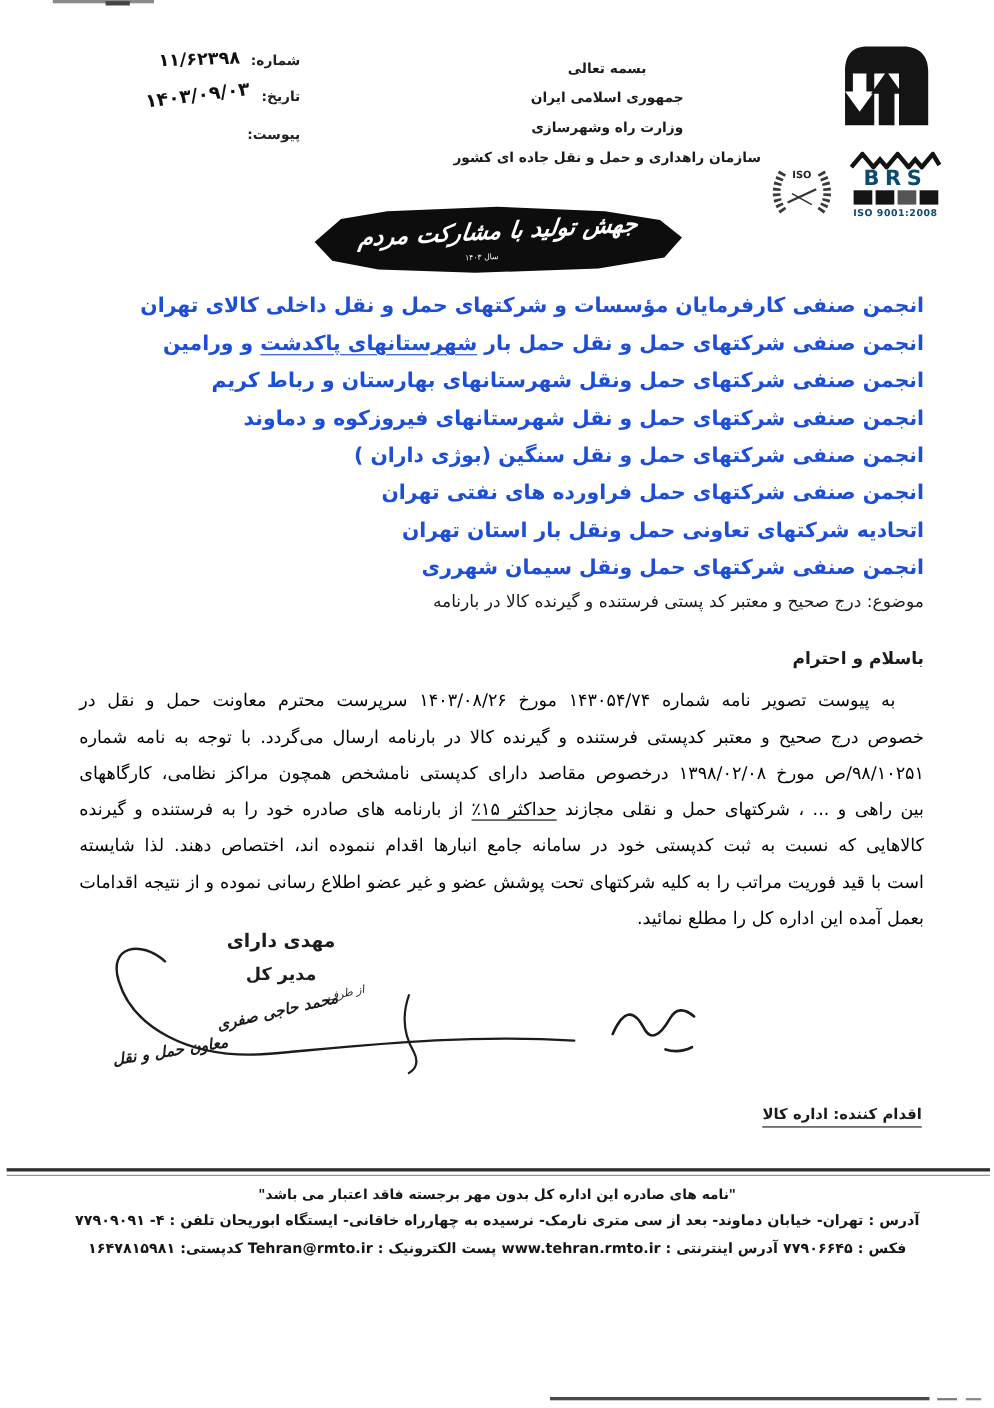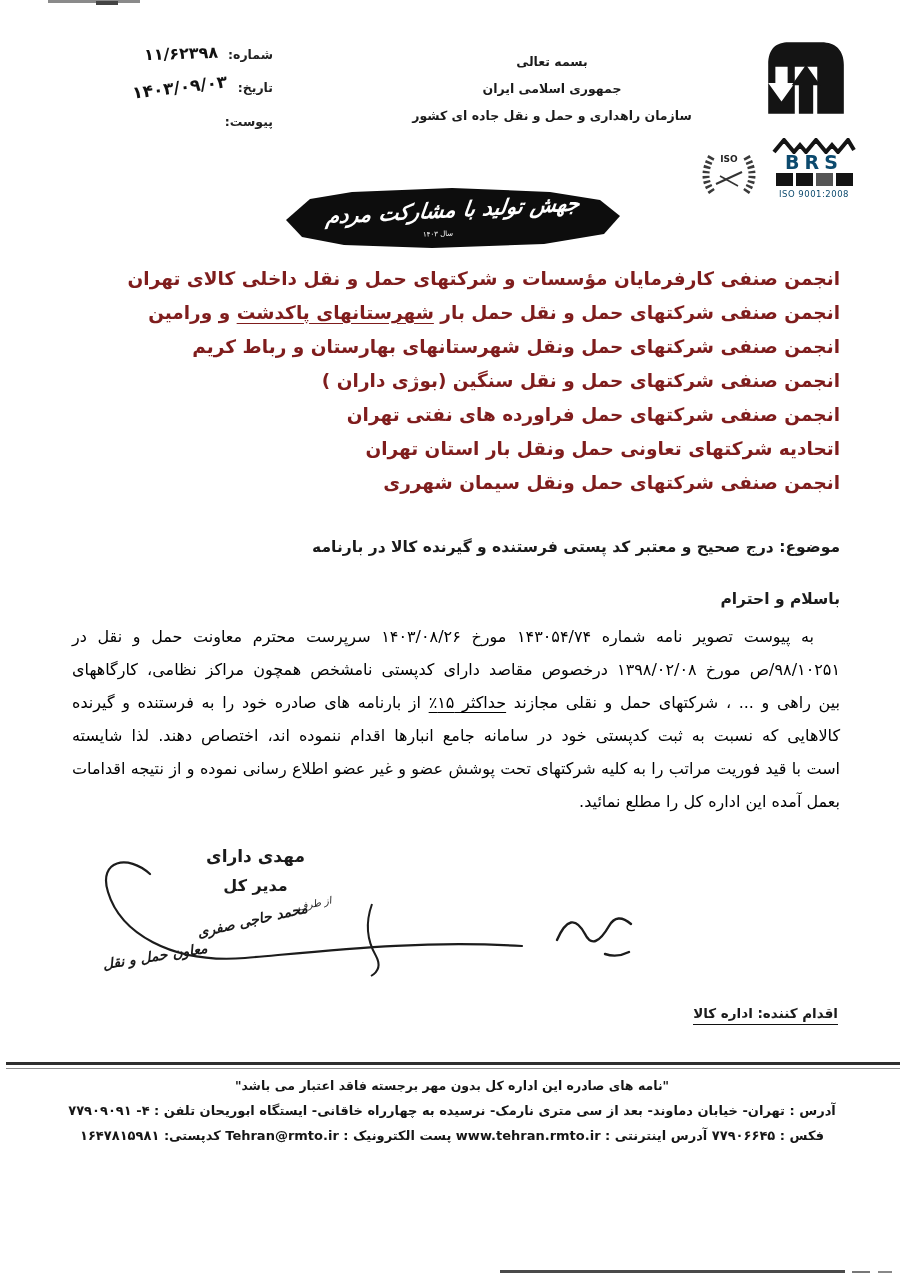--- a/index.html
+++ b/index.html
@@ -23,36 +23,36 @@
   .gov-line.big{font-size:15px;}
   
   .rmto-logo{position:absolute;right:52px;top:36px;width:94px;height:84px;}
   .iso-laurel{position:absolute;right:142px;top:146px;width:66px;height:54px;}
   .brs{position:absolute;right:44px;top:138px;width:92px;text-align:center;color:#0c4a6e;}
   .brs-zig{display:block;margin:0 auto;}
   .brs-name{font-size:19px;font-weight:bold;letter-spacing:5px;line-height:17px;}
   .brs-squares{display:flex;justify-content:center;gap:3px;margin:2px 0 3px 0;}
   .brs-squares span{width:17px;height:13px;background:#141414;display:block;}
   .brs-squares span.lt{background:#555;}
-  .brs-iso{font-size:8.5px;font-weight:normal;letter-spacing:.5px;}
+  .brs-iso{font-size:8.5px;font-weight:bold;letter-spacing:.5px;}
   
   .banner{position:absolute;left:282px;top:186px;width:342px;height:66px;}
   .banner svg{position:absolute;inset:0;}
   .banner-text{
     position:absolute;left:0;right:0;top:12px;text-align:center;color:#fff;
     font-size:21px;font-weight:bold;font-style:italic;letter-spacing:1px;
     transform:rotate(-3deg) skewX(-10deg);white-space:nowrap;
   }
   .banner-sub{position:absolute;left:0;right:30px;top:44px;text-align:center;color:#fff;font-size:7px;transform:rotate(-2deg);}
   
   .recipients{position:absolute;right:64px;top:262px;text-align:right;}
-  .rcp{font-size:18.5px;font-weight:bold;line-height:34px;color:#7f1d1d;white-space:nowrap;}
+  .rcp{font-size:18.5px;font-weight:bold;line-height:34px;color:#1d4ed8;white-space:nowrap;}
   .u{text-decoration:underline;text-underline-offset:4px;}
   
-  .subject{position:absolute;right:64px;top:538px;font-size:15.5px;font-weight:bold;white-space:nowrap;}
+  .subject{position:absolute;right:64px;top:538px;font-size:15.5px;font-weight:normal;white-space:nowrap;}
   .greeting{position:absolute;right:64px;top:590px;font-size:15.5px;font-weight:bold;}
   
   .body-text{position:absolute;right:64px;left:72px;top:620px;font-size:16px;line-height:33px;color:#000000;}
   .b-just{text-align:justify;text-align-last:justify;}
   .b-first{padding-right:26px;}
   .b-last{text-align:right;}
   
   .sig-name{position:absolute;left:168px;top:846px;width:175px;text-align:center;font-size:17px;font-weight:bold;}
   .sig-title{position:absolute;left:168px;top:876px;width:175px;text-align:center;font-size:16px;font-weight:bold;}
   .sig-onbehalf{position:absolute;left:297px;top:898px;font-size:10px;font-style:italic;transform:rotate(-12deg);color:#222;}
@@ -87,20 +87,21 @@
       <span class="meta-value v-date">۱۴۰۳/۰۹/۰۳</span>
     </div>
     <div class="meta-row">
       <span class="meta-label">پیوست:</span>
     </div>
   </div>
 
   <div class="gov-header">
     <div class="gov-line">بسمه تعالی</div>
     <div class="gov-line">جمهوری اسلامی ایران</div>
+    <div class="gov-line">وزارت راه وشهرسازی</div>
     <div class="gov-line">سازمان راهداری و حمل و نقل جاده ای کشور</div>
   </div>
 
   <svg class="rmto-logo" viewBox="0 0 92 82">
     <path fill="#141414" d="M10,28 C10,12 18,6 30,6 L62,6 C76,6 84,14 84,28 L84,76 L58,76 L58,30 L36,30 L36,76 L10,76 Z"></path>
     <polygon fill="#ffffff" points="17,30 29,30 29,46 36,46 23,64 10,46 17,46"></polygon>
     <polygon fill="#141414" points="40,76 40,48 33,48 47,28 61,48 54,48 54,76"></polygon>
   </svg>
 
   <svg class="iso-laurel" viewBox="0 0 66 54">
@@ -130,31 +131,33 @@
       <polygon fill="#0d0d0d" points="4,34 28,13 70,6 170,2 268,6 318,14 338,30 322,48 262,58 150,62 62,59 20,51"></polygon>
     </svg>
     <div class="banner-text">جهش تولید با مشارکت مردم</div>
     <div class="banner-sub">سال ۱۴۰۳</div>
   </div>
 
   <div class="recipients">
     <div class="rcp"><span>انجمن صنفی کارفرمایان مؤسسات و شرکتهای حمل و نقل داخلی کالای تهران</span><span class="u"></span><span></span></div>
     <div class="rcp"><span>انجمن صنفی شرکتهای حمل و نقل حمل بار </span><span class="u">شهرستانهای پاکدشت</span><span> و ورامین</span></div>
     <div class="rcp"><span>انجمن صنفی شرکتهای حمل ونقل شهرستانهای بهارستان و رباط کریم</span><span class="u"></span><span></span></div>
+    <div class="rcp"><span>انجمن صنفی شرکتهای حمل و نقل شهرستانهای فیروزکوه و دماوند</span><span class="u"></span><span></span></div>
     <div class="rcp"><span>انجمن صنفی شرکتهای حمل و نقل سنگین (بوژی داران )</span><span class="u"></span><span></span></div>
     <div class="rcp"><span>انجمن صنفی شرکتهای حمل فراورده های نفتی تهران</span><span class="u"></span><span></span></div>
     <div class="rcp"><span>اتحادیه شرکتهای تعاونی حمل ونقل بار استان تهران</span><span class="u"></span><span></span></div>
     <div class="rcp"><span>انجمن صنفی شرکتهای حمل ونقل سیمان شهرری</span><span class="u"></span><span></span></div>
   </div>
 
   <div class="subject">موضوع: درج صحیح و معتبر کد پستی فرستنده و گیرنده کالا در بارنامه</div>
   <div class="greeting">باسلام و احترام</div>
 
   <div class="body-text">
     <div class="b-just b-first"><span>به پیوست تصویر نامه شماره ۱۴۳۰۵۴/۷۴ مورخ ۱۴۰۳/۰۸/۲۶ سرپرست محترم معاونت حمل و نقل در</span><span class="u"></span><span></span></div>
+    <div class="b-just"><span>خصوص درج صحیح و معتبر کدپستی فرستنده و گیرنده کالا در بارنامه ارسال می‌گردد. با توجه به نامه شماره</span><span class="u"></span><span></span></div>
     <div class="b-just"><span>۹۸/۱۰۲۵۱/ص مورخ ۱۳۹۸/۰۲/۰۸ درخصوص مقاصد دارای کدپستی نامشخص همچون مراکز نظامی، کارگاههای</span><span class="u"></span><span></span></div>
     <div class="b-just"><span>بین راهی و ... ، شرکتهای حمل و نقلی مجازند </span><span class="u">حداکثر ۱۵٪</span><span> از بارنامه های صادره خود را به فرستنده و گیرنده</span></div>
     <div class="b-just"><span>کالاهایی که نسبت به ثبت کدپستی خود در سامانه جامع انبارها اقدام ننموده اند، اختصاص دهند. لذا شایسته</span><span class="u"></span><span></span></div>
     <div class="b-just"><span>است با قید فوریت مراتب را به کلیه شرکتهای تحت پوشش عضو و غیر عضو اطلاع رسانی نموده و از نتیجه اقدامات</span><span class="u"></span><span></span></div>
     <div class="b-last"><span>بعمل آمده این اداره کل را مطلع نمائید.</span><span class="u"></span><span></span></div>
   </div>
 
   <div class="sig-name">مهدی دارای</div>
   <div class="sig-title">مدیر کل</div>
   <div class="sig-onbehalf">از طرف</div>

